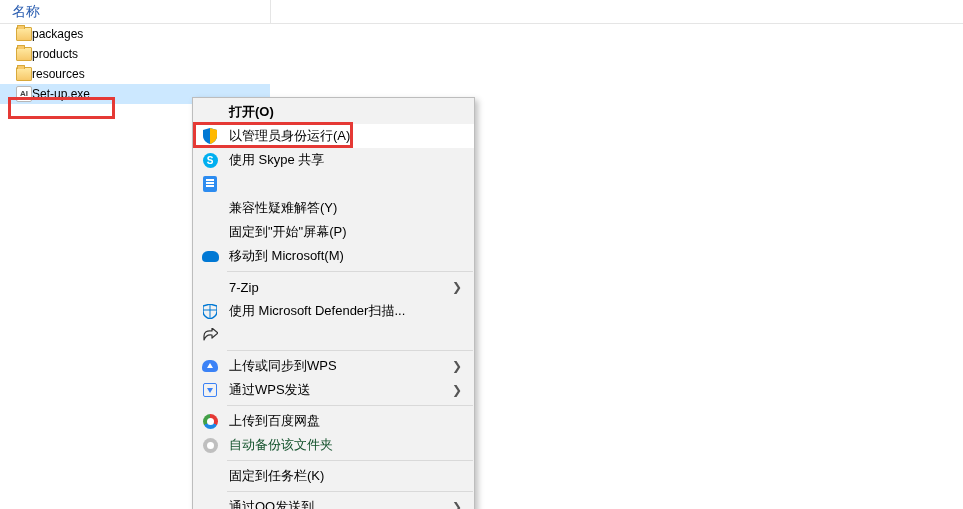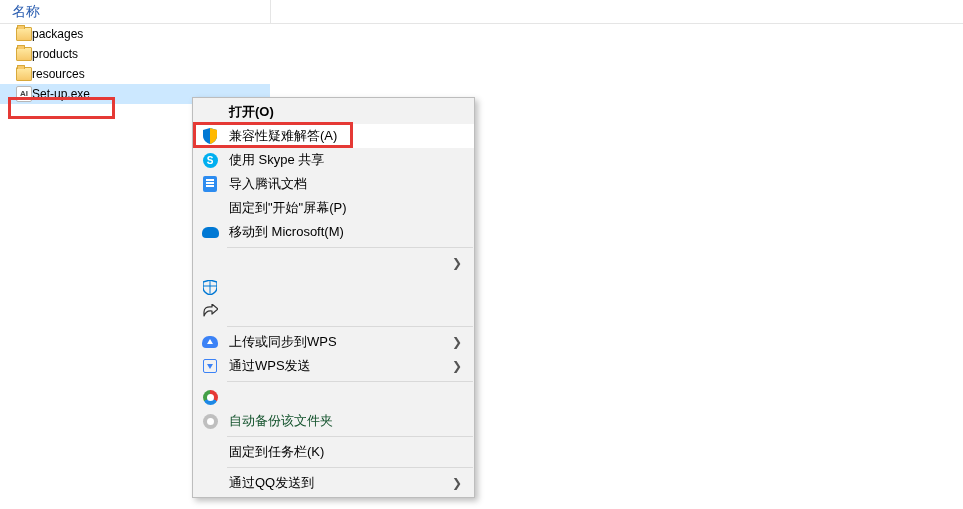--- a/index.html
+++ b/index.html
@@ -196,56 +196,61 @@
     <span class="icon-slot"></span>
     <span class="label" style="font-weight:bold;">打开(O)</span>
   </div>
   <div class="menu-item hover">
     <span class="icon-slot">
       <svg class="shield-icon" viewBox="0 0 14 16">
           <path d="M7 0 L14 2 V8 C14 12 10.5 15 7 16 C3.5 15 0 12 0 8 V2 Z" fill="#0078d4"></path>
           <path d="M7 0 L14 2 V8 C14 12 10.5 15 7 16 V0 Z" fill="#ffb900"></path>
         </svg>
     </span>
-    <span class="label">兼容性疑难解答(A)</span>
+    <span class="label">以管理员身份运行(A)</span>
   </div>
   <div class="menu-item">
     <span class="icon-slot">
         <span class="skype-icon">S</span>
       </span>
     <span class="label">使用 Skype 共享</span>
   </div>
   <div class="menu-item">
     <span class="icon-slot">
         <span class="tencent-doc-icon"></span>
       </span>
-    <span class="label">导入腾讯文档</span>
+  </div>
+  <div class="menu-item">
+    <span class="icon-slot"></span>
+    <span class="label">兼容性疑难解答(Y)</span>
   </div>
   <div class="menu-item">
     <span class="icon-slot"></span>
     <span class="label">固定到"开始"屏幕(P)</span>
   </div>
   <div class="menu-item">
     <span class="icon-slot">
         <span class="onedrive-icon"></span>
       </span>
     <span class="label">移动到 Microsoft(M)</span>
   </div>
   <div class="menu-sep"></div>
   <div class="menu-item">
     <span class="icon-slot"></span>
+    <span class="label">7-Zip</span>
     <span class="arrow">❯</span>
   </div>
   <div class="menu-item">
     <span class="icon-slot">
       <svg class="defender-icon" viewBox="0 0 14 15">
           <path d="M7 0 L14 2 V7.5 C14 11 10.5 14 7 15 C3.5 14 0 11 0 7.5 V2 Z" fill="none" stroke="#0078d4" stroke-width="1.4"></path>
           <path d="M7 0 L7 15 M0 6 L14 6" stroke="#0078d4" stroke-width="1"></path>
         </svg>
     </span>
+    <span class="label">使用 Microsoft Defender扫描...</span>
   </div>
   <div class="menu-item">
     <span class="icon-slot">
       <svg class="share-icon" viewBox="0 0 15 14">
           <path d="M1 12 V8 Q1 2 9 3 V0 L15 5 L9 10 V7 Q3 6 1 12 Z" fill="none" stroke="#333" stroke-width="1.2" stroke-linejoin="round"></path>
         </svg>
     </span>
   </div>
   <div class="menu-sep"></div>
   <div class="menu-item">
@@ -260,20 +265,21 @@
         <span class="wps-send-icon"></span>
       </span>
     <span class="label">通过WPS发送</span>
     <span class="arrow">❯</span>
   </div>
   <div class="menu-sep"></div>
   <div class="menu-item">
     <span class="icon-slot">
         <span class="baidu-icon"></span>
       </span>
+    <span class="label">上传到百度网盘</span>
   </div>
   <div class="menu-item disabled">
     <span class="icon-slot">
         <span class="baidu-icon grey"></span>
       </span>
     <span class="label">自动备份该文件夹</span>
   </div>
   <div class="menu-sep"></div>
   <div class="menu-item">
     <span class="icon-slot"></span>

